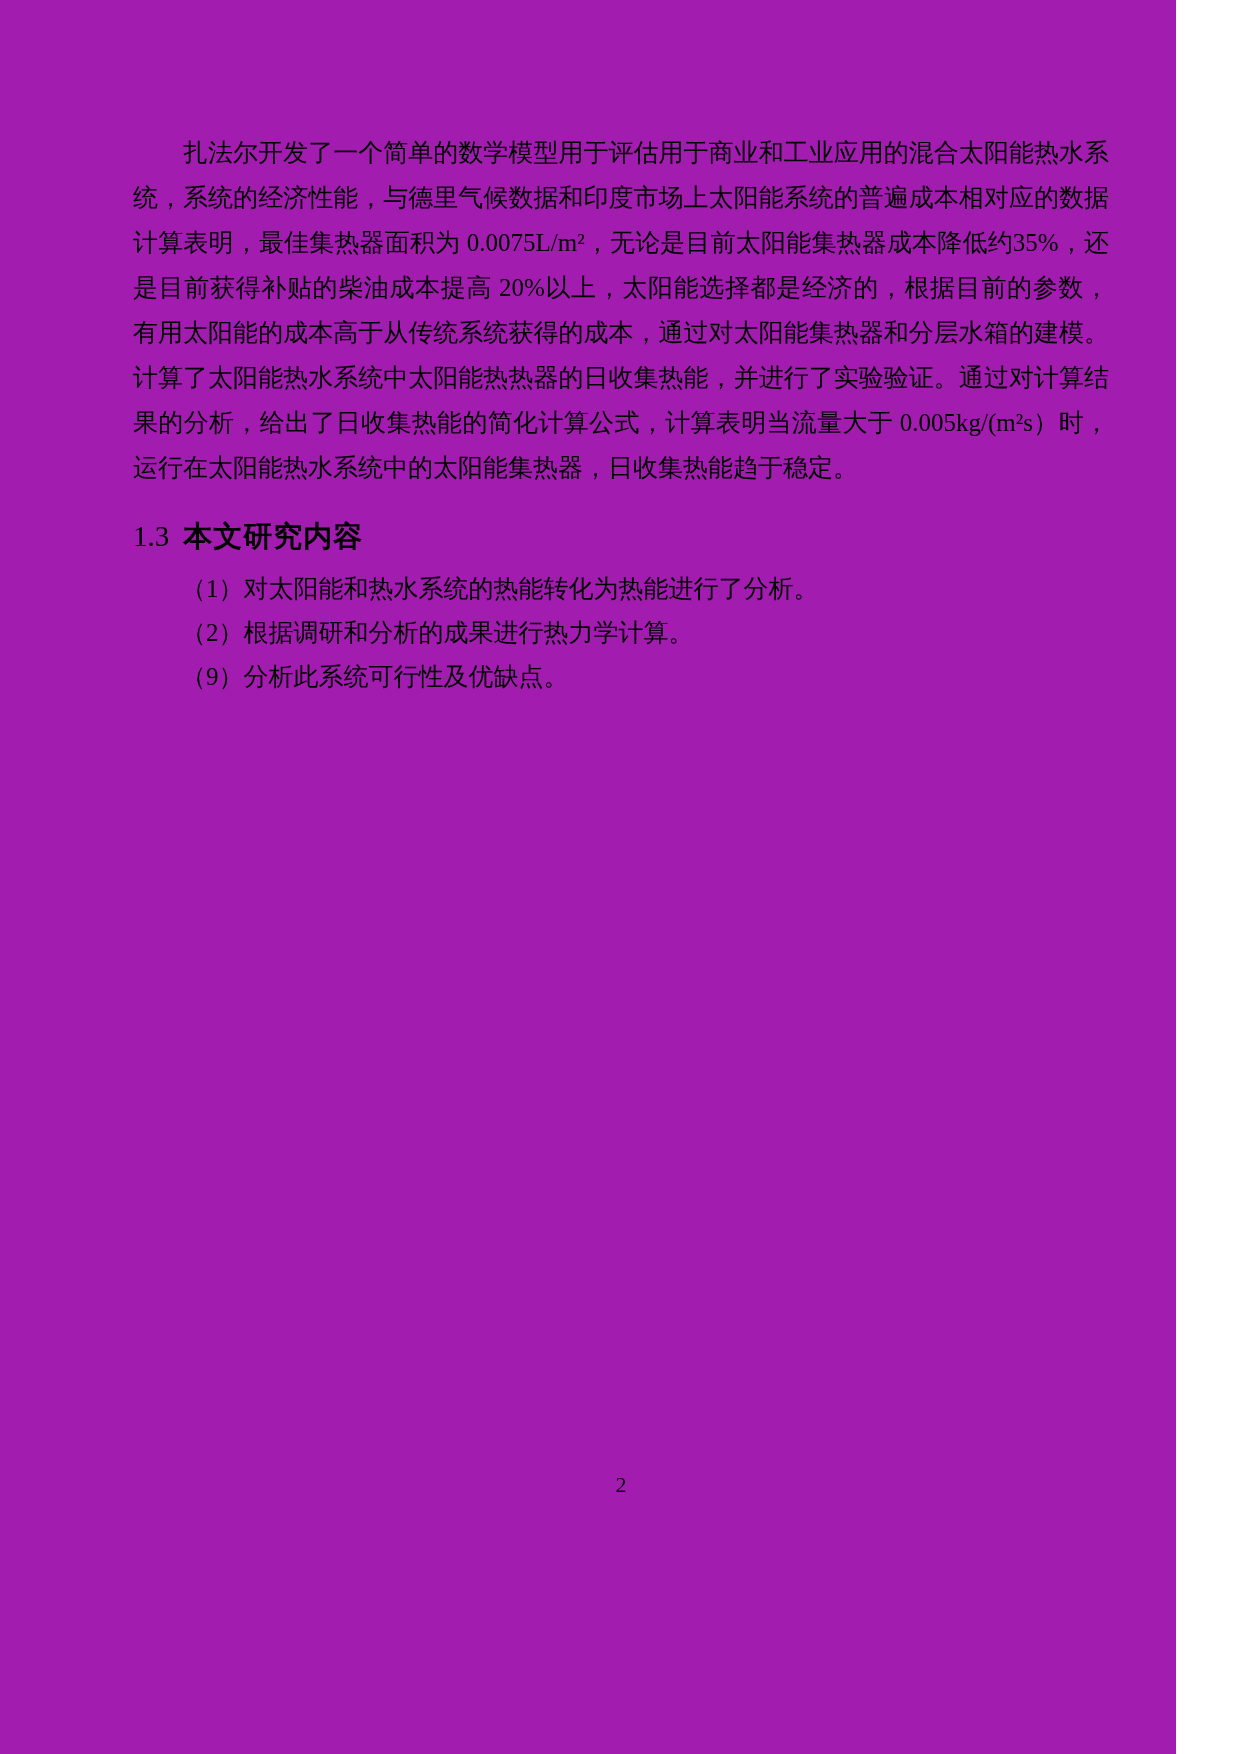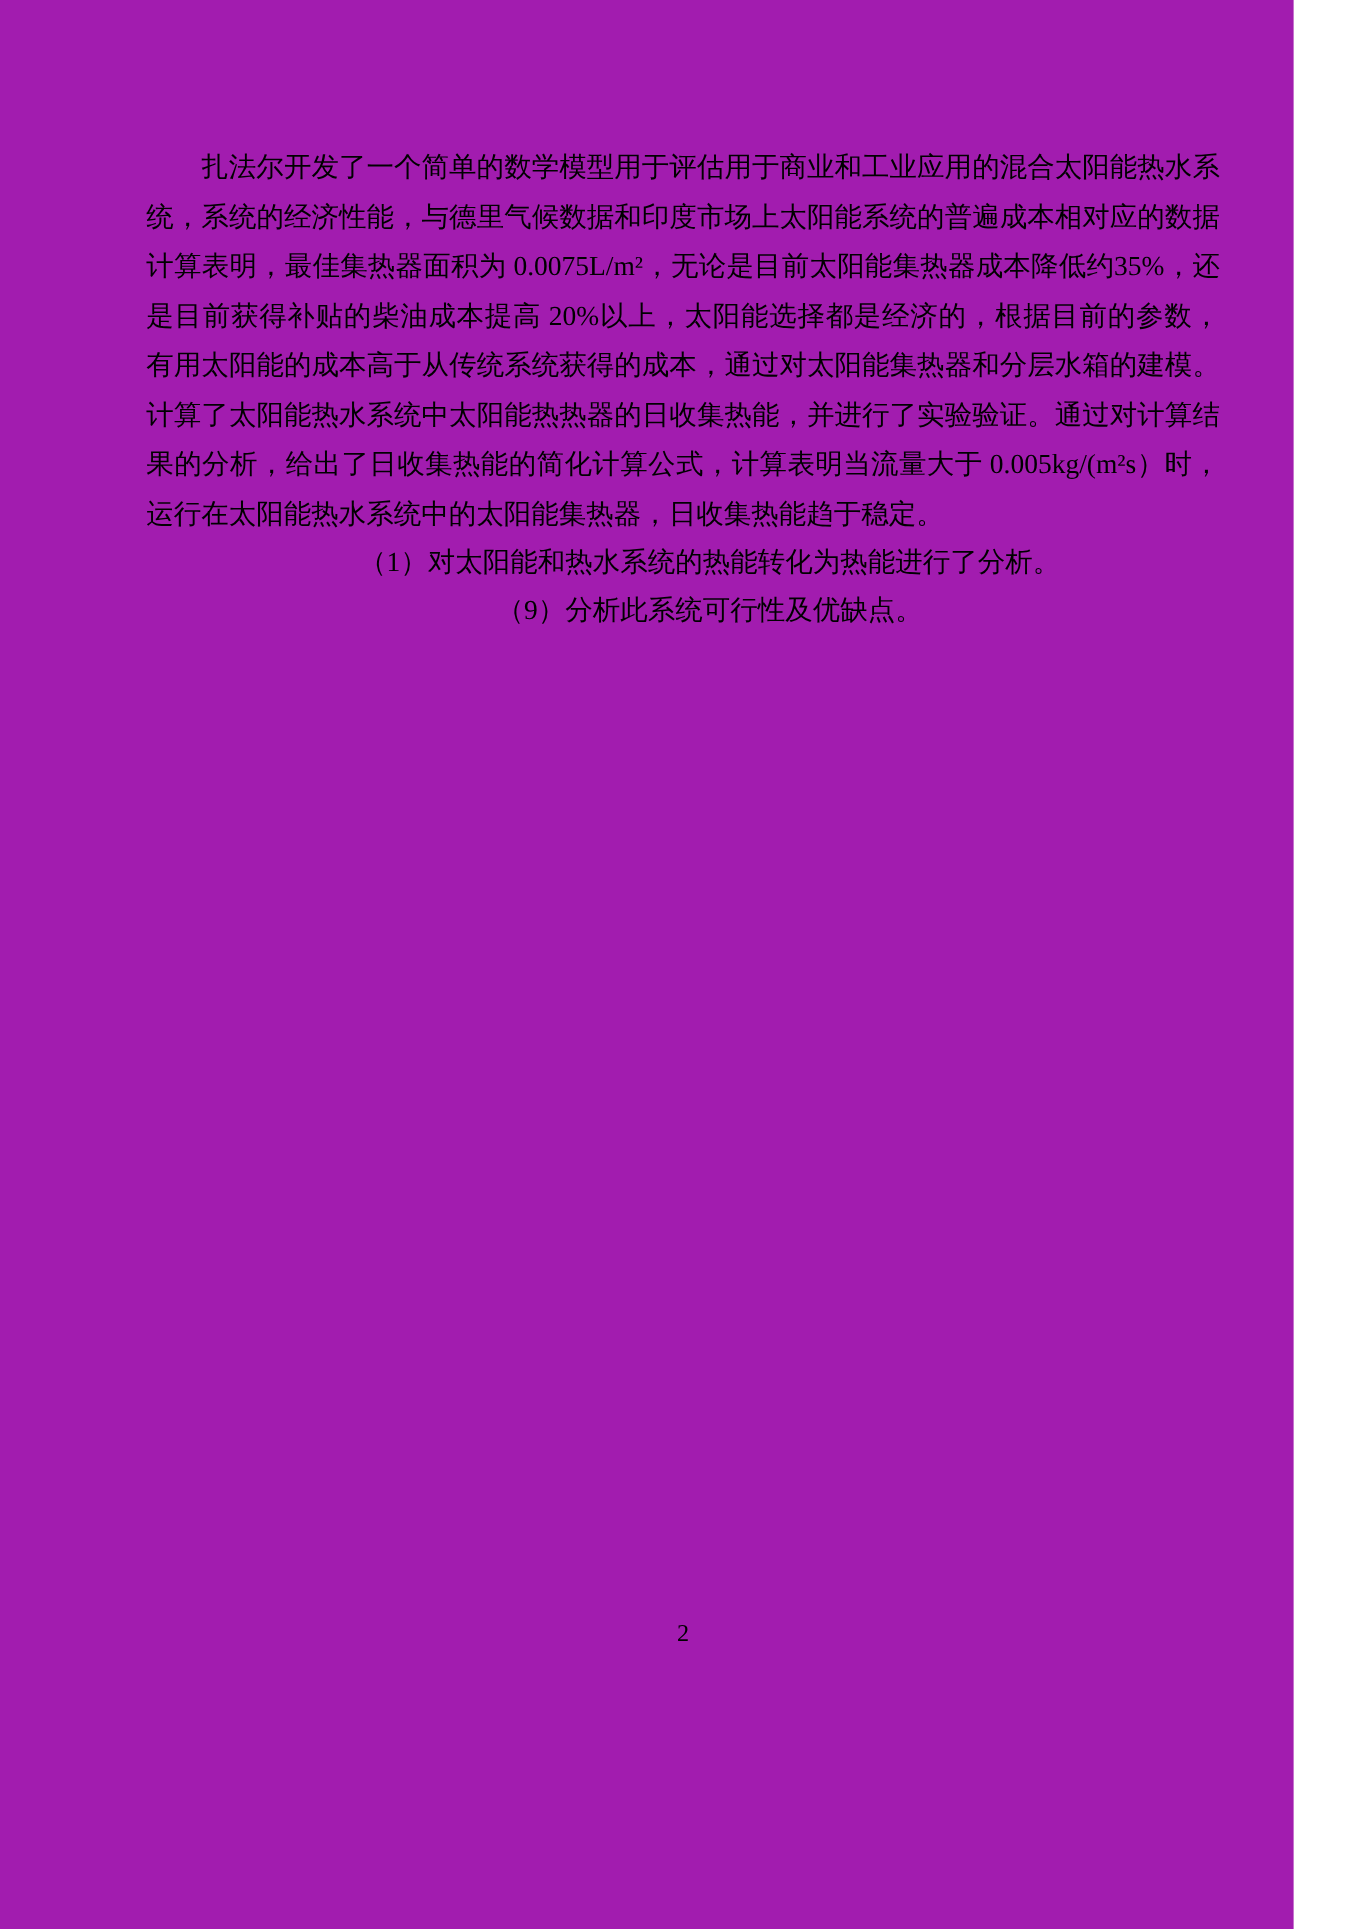--- a/index.html
+++ b/index.html
@@ -50,44 +50,48 @@
   }
   .method-list {
     margin: 0;
     padding: 0 0 0 48px;
     list-style: none;
     font-size: 25px;
     line-height: 44px;
   }
   .method-list li {
     margin: 0;
-    text-align: center;
+    text-align: left;
   }
   .page-number {
     position: absolute;
     top: 1470px;
     left: 133px;
     width: 976px;
     text-align: center;
     font-size: 22px;
     line-height: 30px;
   }
 </style>
 </head>
 <body>
 
 <div class="page">
   <div class="content">
 
     <p class="para">扎法尔开发了一个简单的数学模型用于评估用于商业和工业应用的混合太阳能热水系统，系统的经济性能，与德里气候数据和印度市场上太阳能系统的普遍成本相对应的数据计算表明，最佳集热器面积为 0.0075L/m²，无论是目前太阳能集热器成本降低约35%，还是目前获得补贴的柴油成本提高 20%以上，太阳能选择都是经济的，根据目前的参数，有用太阳能的成本高于从传统系统获得的成本，通过对太阳能集热器和分层水箱的建模。计算了太阳能热水系统中太阳能热热器的日收集热能，并进行了实验验证。通过对计算结果的分析，给出了日收集热能的简化计算公式，计算表明当流量大于 0.005kg/(m²s）时，运行在太阳能热水系统中的太阳能集热器，日收集热能趋于稳定。</p>
 
 
+    <h2 class="section-heading">
+      <span class="sec-num">1.3</span><span class="sec-title">本文研究内容</span>
+    </h2>
 
 
     <ul class="method-list">
       <li>（1）对太阳能和热水系统的热能转化为热能进行了分析。</li>
+      <li>（2）根据调研和分析的成果进行热力学计算。</li>
       <li>（9）分析此系统可行性及优缺点。</li>
     </ul>
 
   </div>
 
   <div class="page-number">2</div>
 </div>
 
 </body></html>

